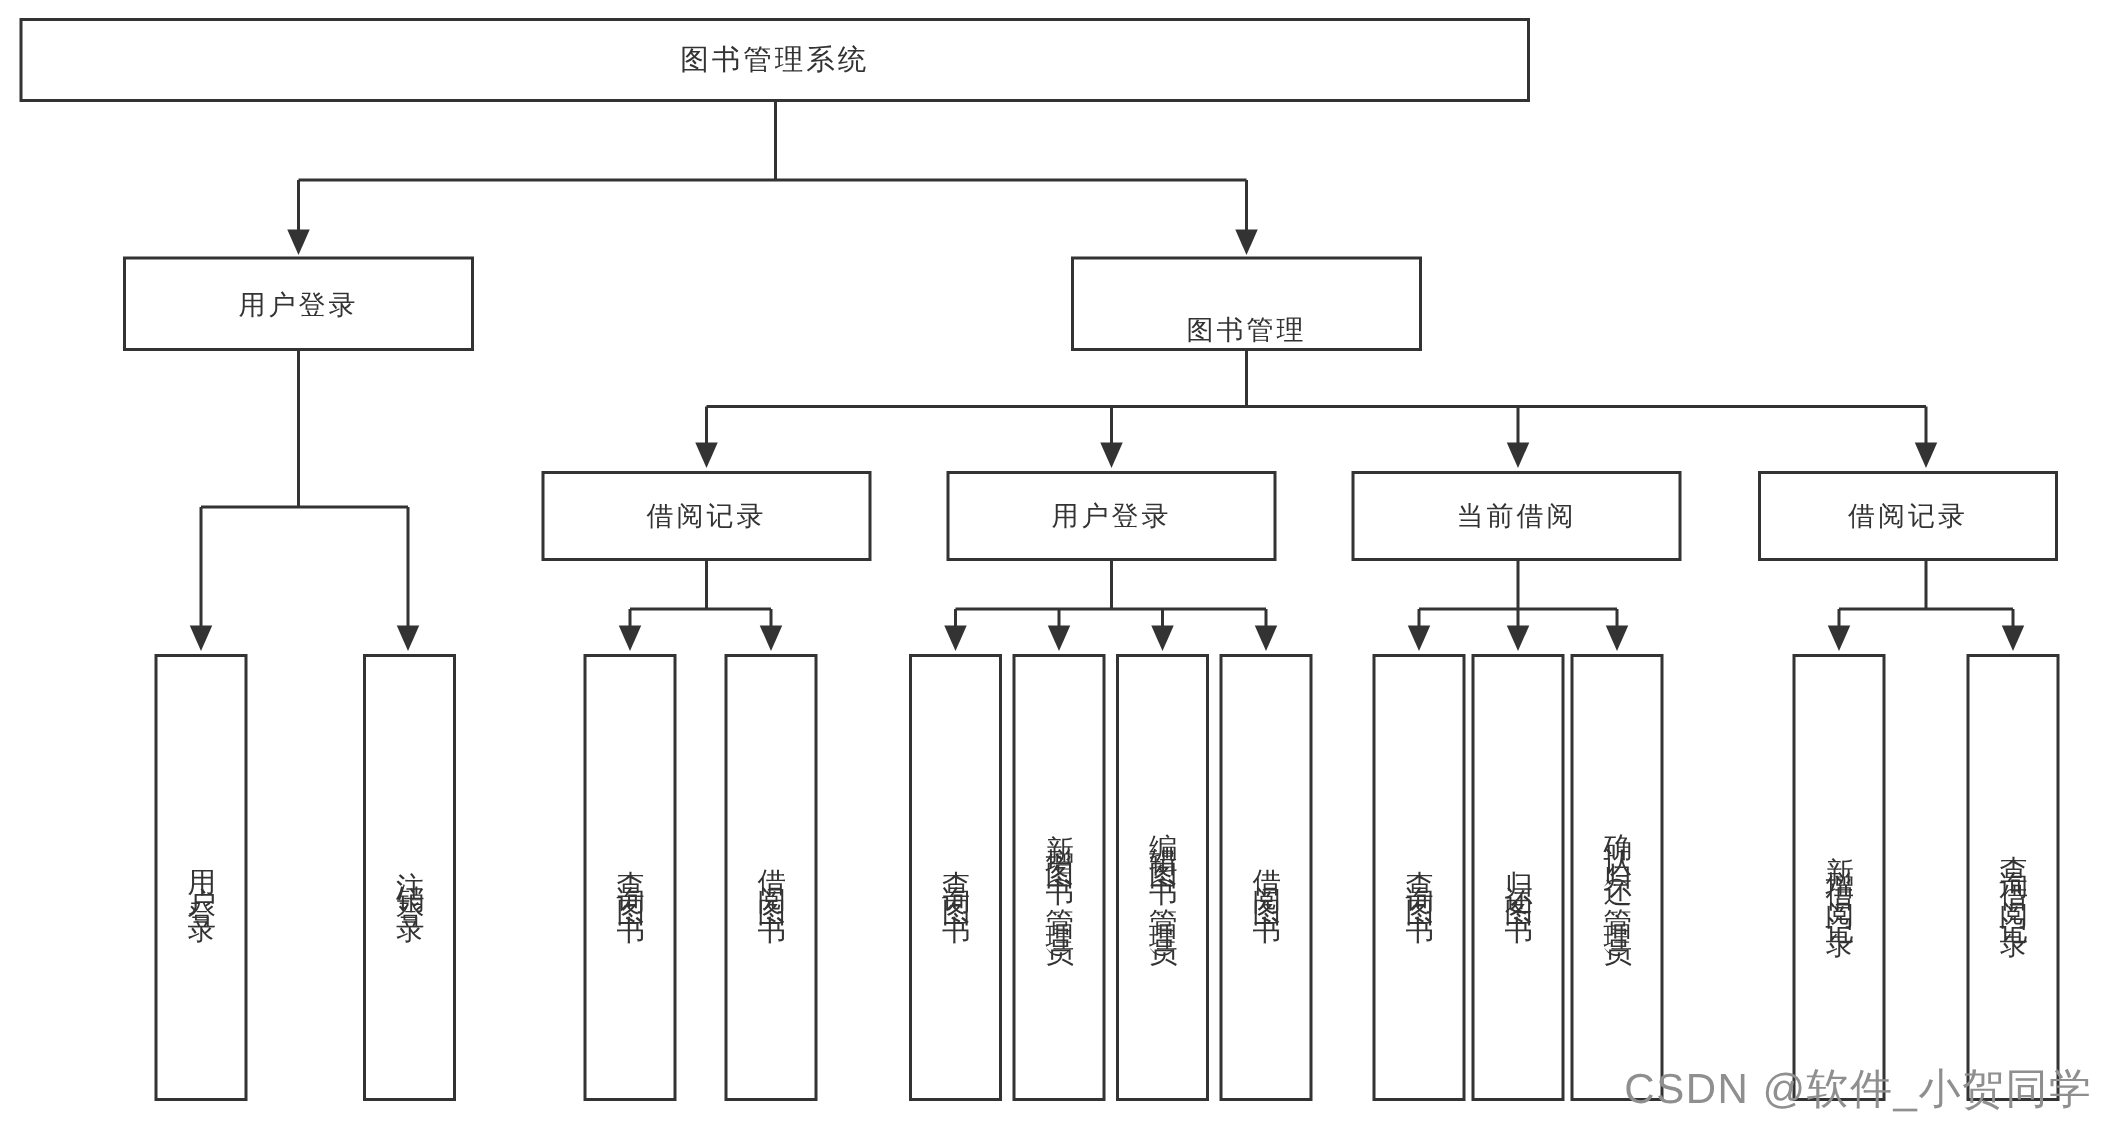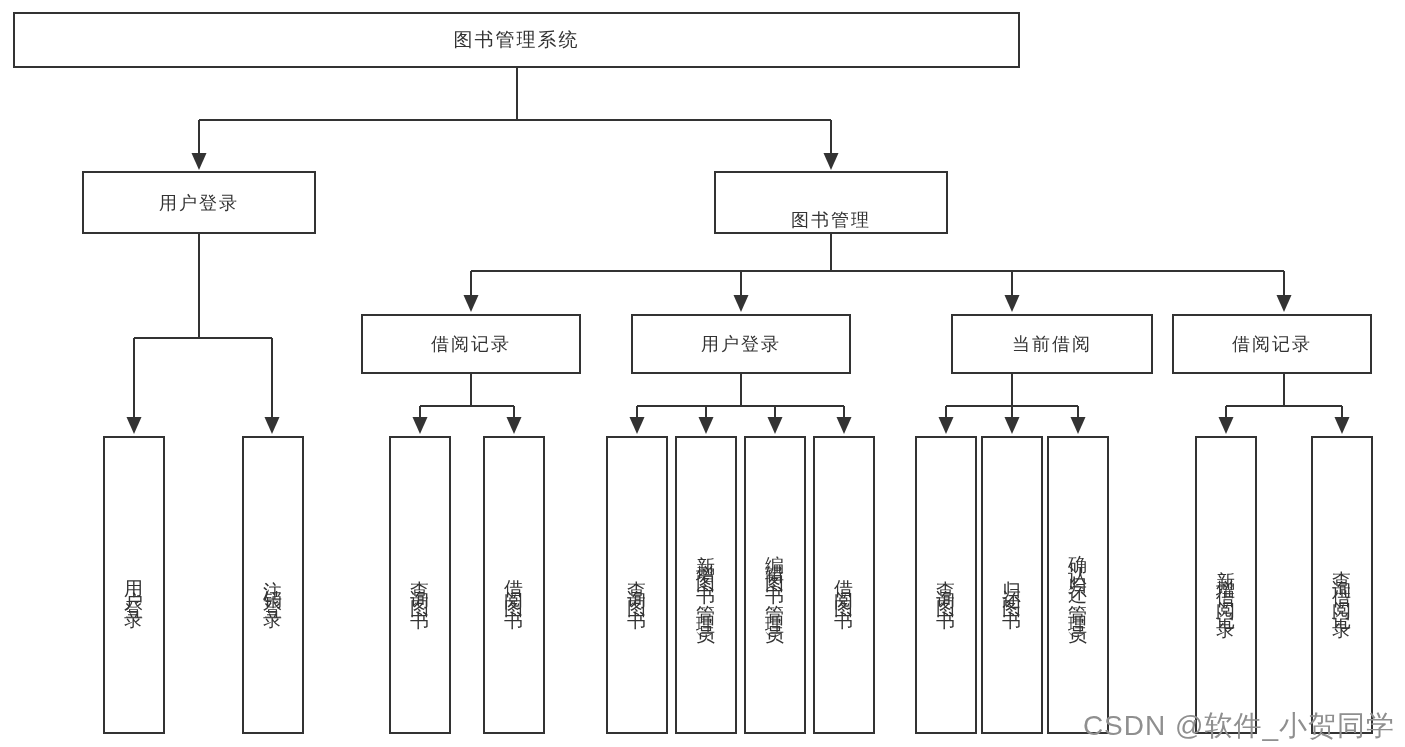--- a/index.html
+++ b/index.html
@@ -47,21 +47,21 @@
     white-space: nowrap;
   }
 
   
   #n-root   { left: 13px;  top: 12px;  width: 1007px; height: 56px; }
   #n-user   { left: 82px;  top: 171px; width: 234px;  height: 63px; }
   #n-book   { left: 714px; top: 171px; width: 234px;  height: 63px; align-items: flex-end; }
 
   #n-newbook { left: 361px;  top: 314px; width: 220px; height: 60px; }
   #n-borrow  { left: 631px;  top: 314px; width: 220px; height: 60px; }
-  #n-current { left: 951px;  top: 314px; width: 202px; height: 60px; }
+  #n-current { left: 901px;  top: 314px; width: 220px; height: 60px; }
   #n-record  { left: 1172px; top: 314px; width: 200px; height: 60px; }
 
   .leaf { top: 436px; width: 62px; height: 298px; }
   #l-user-0 { left: 103px; }
   #l-user-1 { left: 242px; }
   #l-new-0  { left: 389px; }
   #l-new-1  { left: 483px; }
   #l-bor-0  { left: 606px; }
   #l-bor-1  { left: 675px; }
   #l-bor-2  { left: 744px; }

